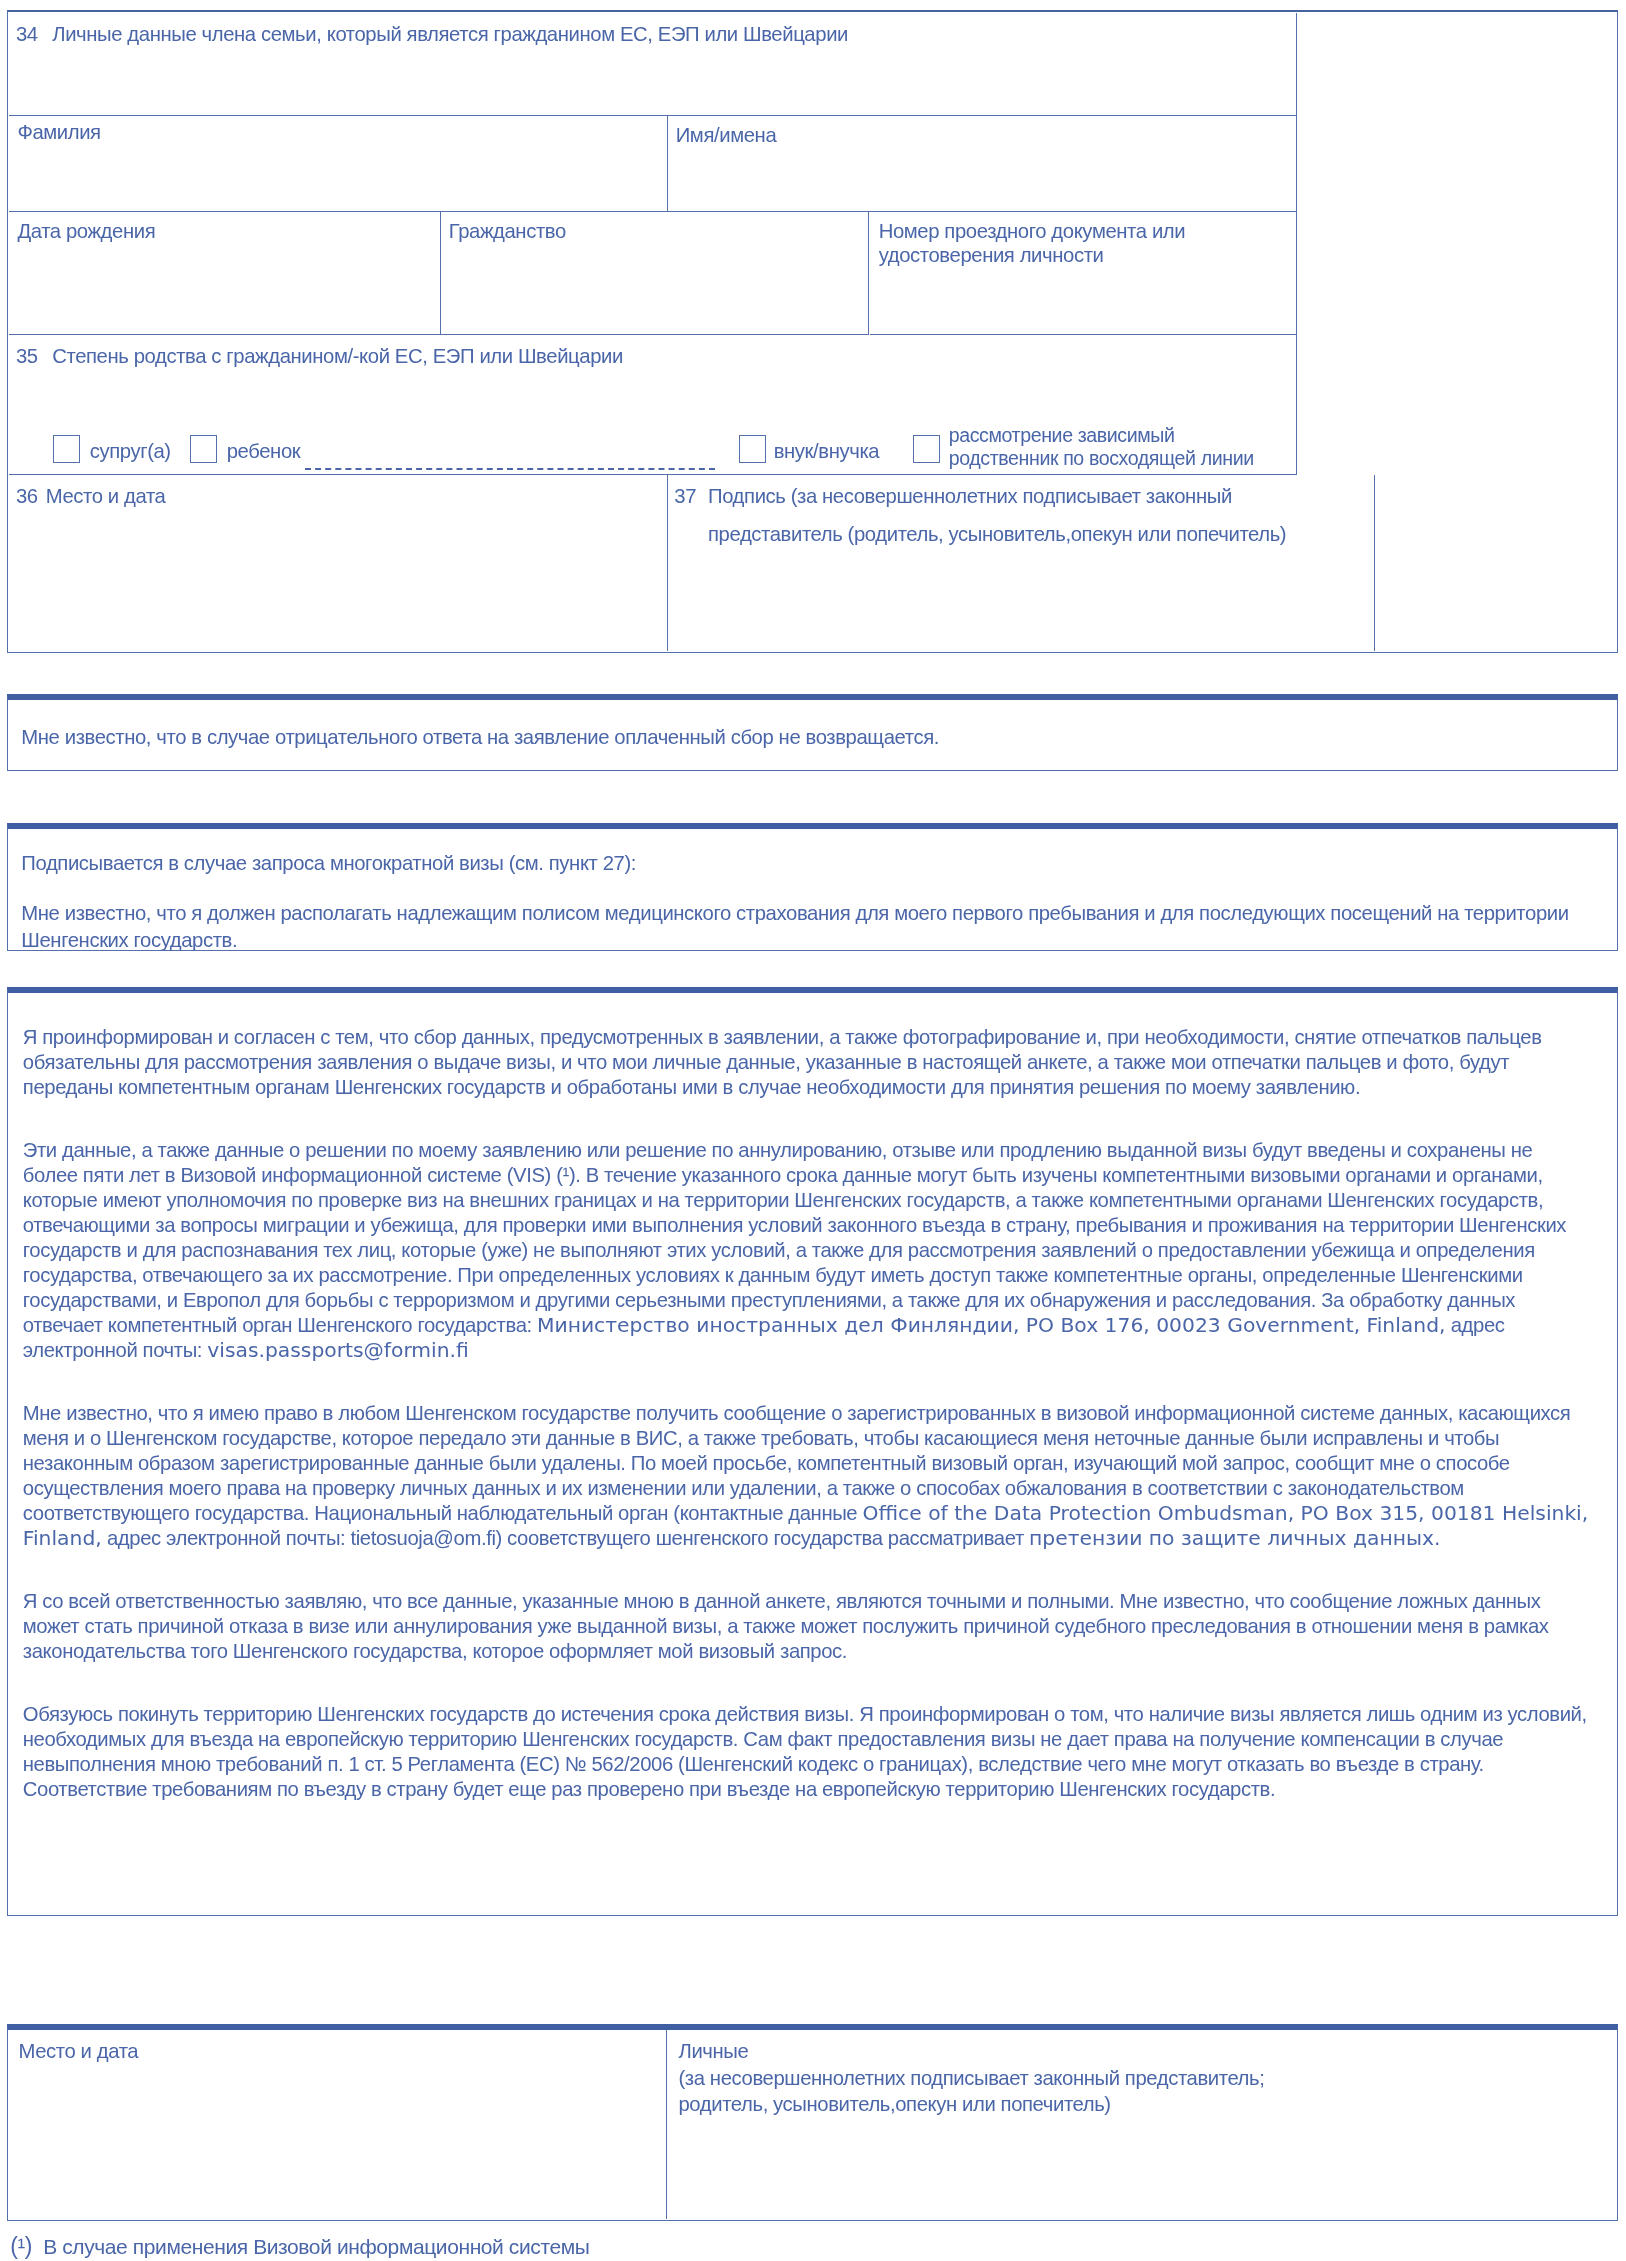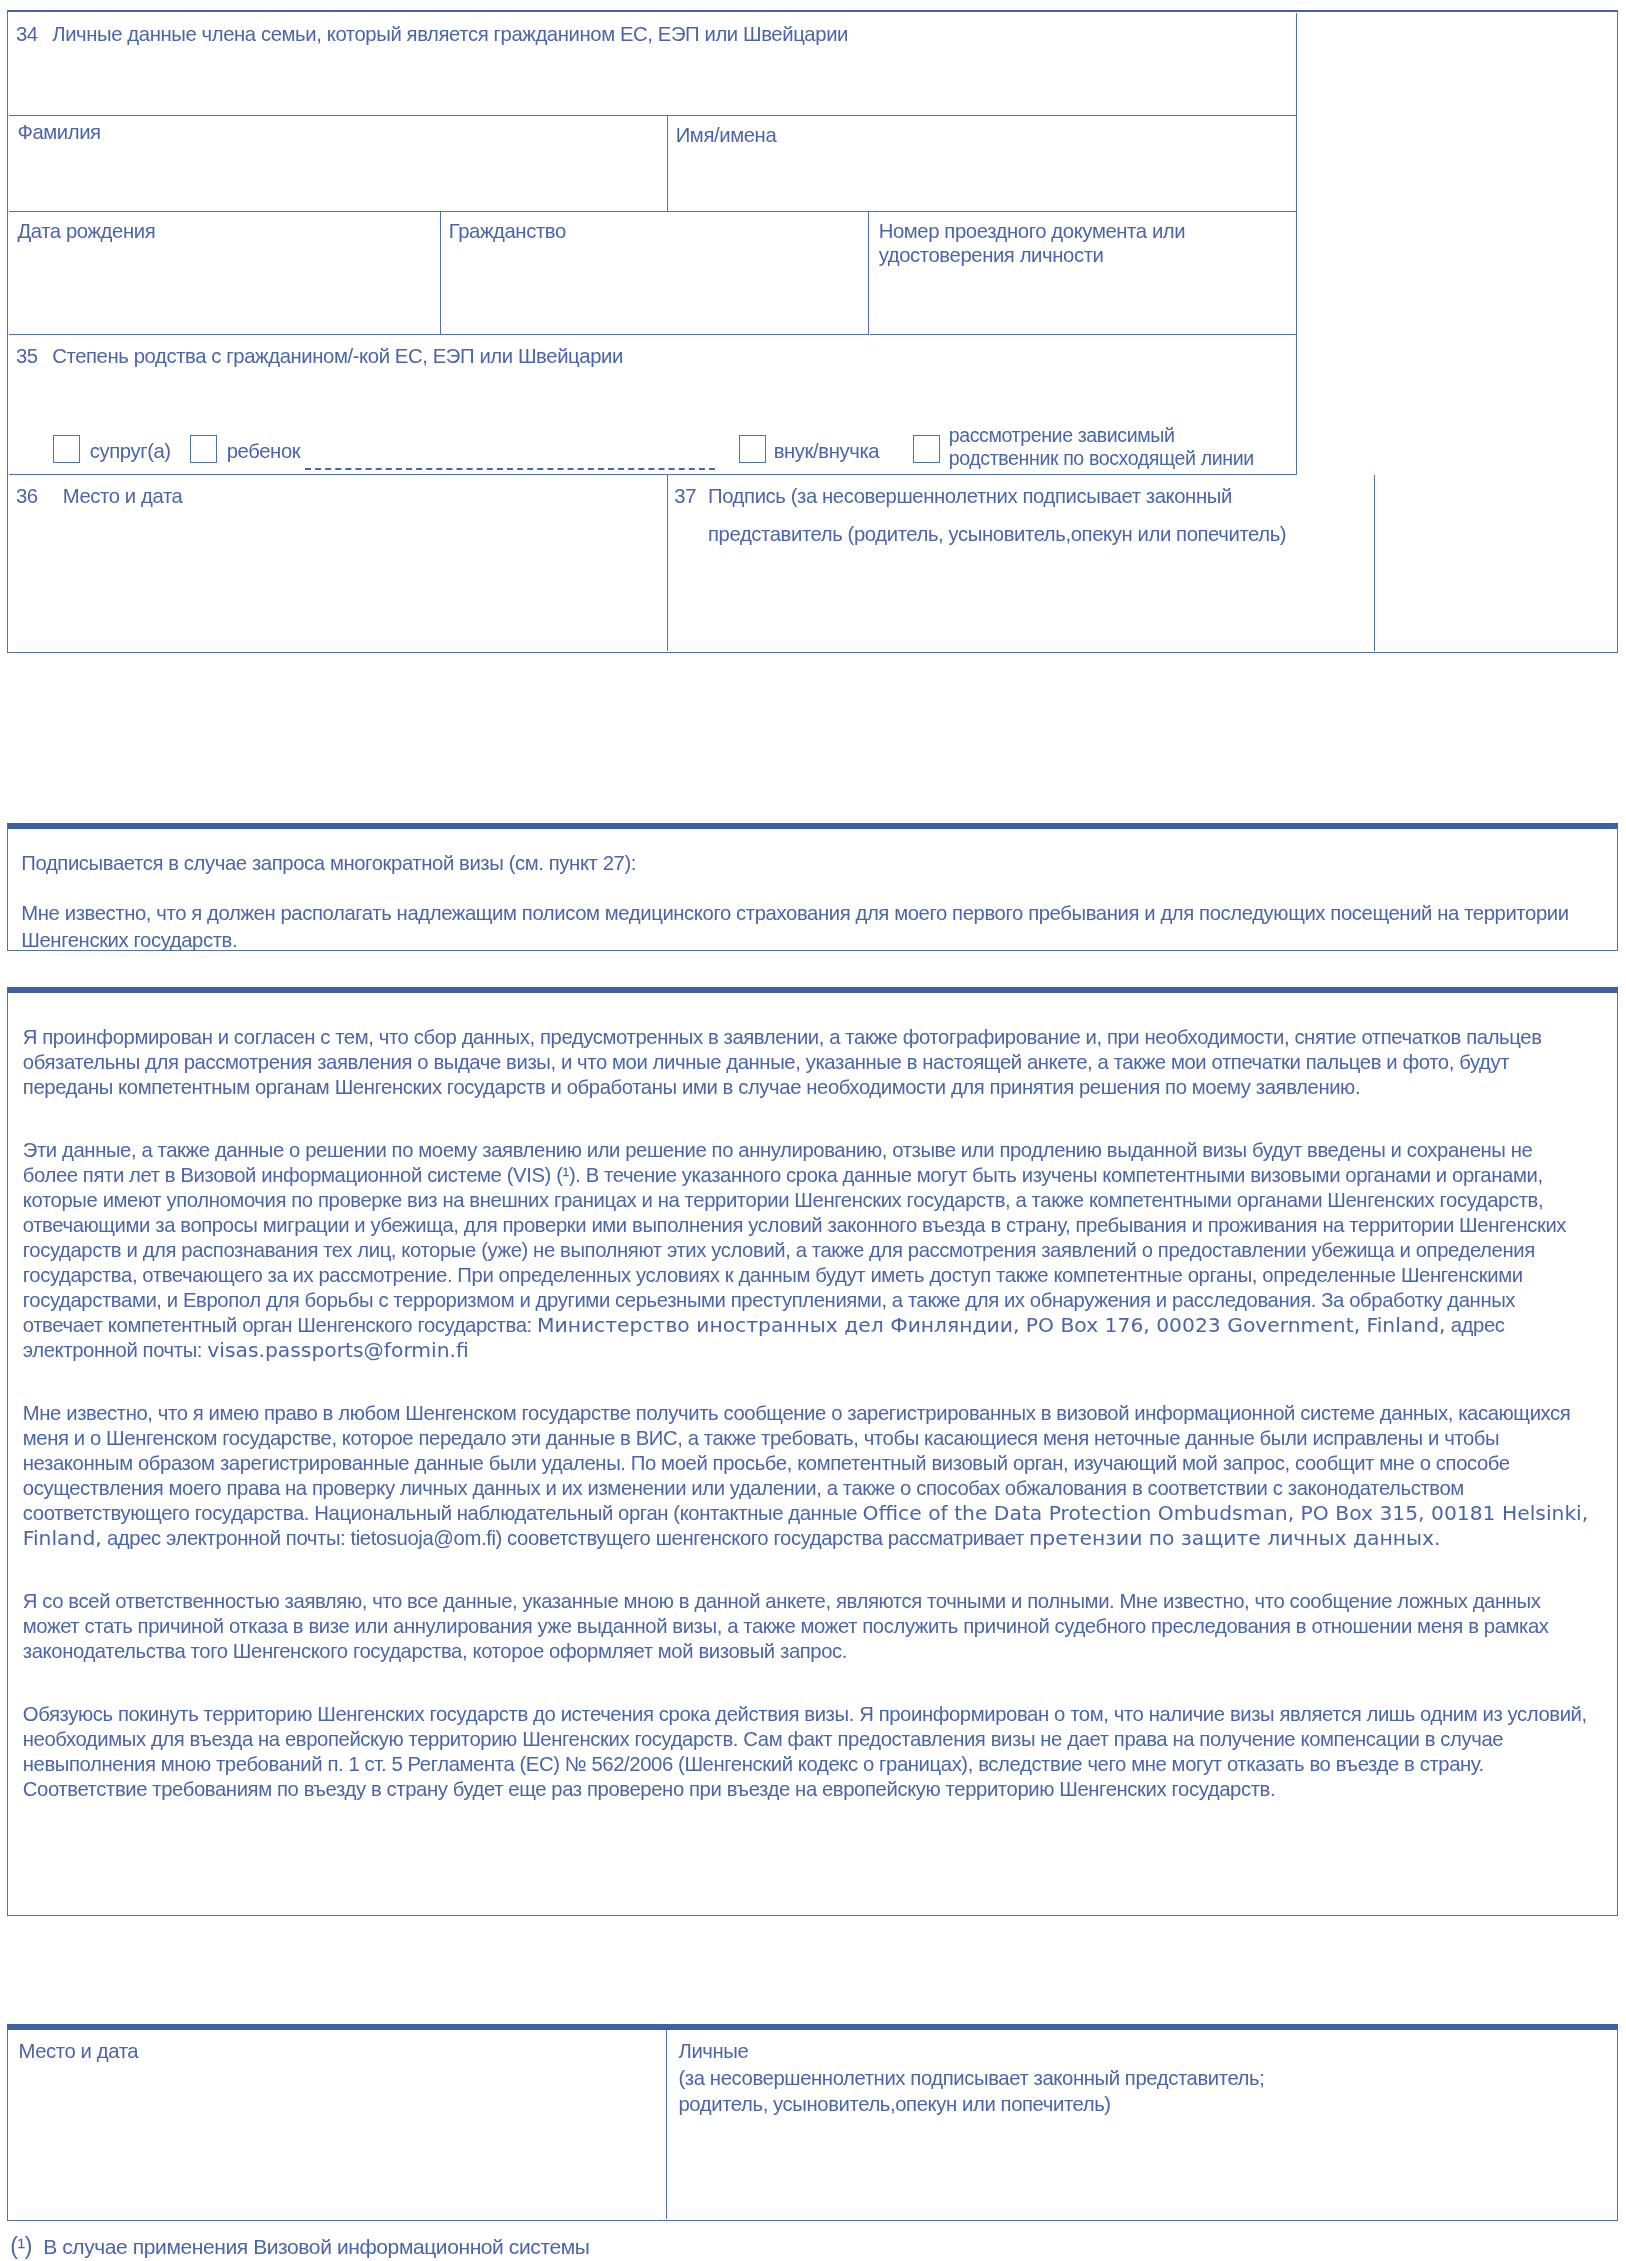--- a/index.html
+++ b/index.html
@@ -90,31 +90,34 @@
     <div class="abs checkbox" style="left:730px;top:100px;"></div>
     <div class="abs lbl" style="left:765px;top:104px;">внук/внучка</div>
 
     <div class="abs checkbox" style="left:904px;top:100px;"></div>
     <div class="abs lbl two-line" style="left:940px;top:89px;font-size:19.6px;line-height:23px;">рассмотрение зависимый
 родственник по восходящей линии</div>
   </div>
 
   <div class="abs cell norb" style="left:8.7px;top:475px;width:659px;height:176px;">
     <div class="lbl" style="position:absolute;left:7.3px;top:9.4px;">
-      <span class="num" style="margin-right:25px;">36</span><span>Место и дата</span>
+      <span class="num" style="margin-right:8px;">36</span><span>Место и дата</span>
     </div>
   </div>
   <div class="abs cell norb" style="left:667px;top:475px;width:708px;height:176px;">
     <div class="lbl" style="position:absolute;left:7.3px;top:9.4px;">37</div>
     <div class="lbl" style="position:absolute;left:41px;top:9.4px;">Подпись (за несовершеннолетних подписывает законный</div>
     <div class="lbl" style="position:absolute;left:41px;top:47px;">представитель (родитель, усыновитель,опекун или попечитель)</div>
   </div>
 
   <div class="abs" style="left:1297px;top:13px;width:318px;height:637px;"></div>
 
+  <div class="abs decl-box" style="left:7.3px;top:694px;width:1611px;height:77px;">
+    <div class="body-text" style="position:absolute;left:13px;top:25px;width:1574px;">Мне известно, что в случае отрицательного ответа на заявление оплаченный сбор не возвращается.</div>
+  </div>
 
   <div class="abs decl-box" style="left:7.3px;top:823px;width:1611px;height:128px;">
     <div class="body-text" style="position:absolute;left:13px;top:22px;width:1574px;">Подписывается в случае запроса многократной визы  (см. пункт 27):</div>
     <div class="body-text" style="position:absolute;left:13px;top:71px;width:1560px;line-height:27px;">Мне известно, что я должен располагать надлежащим полисом медицинского страхования для моего первого пребывания и для последующих посещений на территории Шенгенских государств.</div>
   </div>
 
   <div class="abs decl-box" style="left:7.3px;top:987px;width:1611px;height:929px;">
     <div style="position:absolute;left:14.5px;top:32px;width:1567px;">
       <p class="body-text para"><span>Я проинформирован и согласен с тем, что сбор данных, предусмотренных в заявлении, а также фотографирование и, при необходимости, снятие отпечатков пальцев обязательны для рассмотрения заявления о выдаче визы,  и что мои личные данные, указанные в настоящей анкете, а также мои отпечатки пальцев и фото, будут переданы компетентным органам Шенгенских государств и обработаны ими в случае необходимости для принятия решения по моему заявлению.</span></p>
       <p class="body-text para"><span>Эти данные, а также данные о решении по моему заявлению или решение по аннулированию, отзыве или продлению выданной визы будут введены и сохранены не более пяти лет в Визовой информационной системе (VIS) (¹). В течение указанного срока данные могут быть изучены компетентными визовыми органами и органами, которые имеют уполномочия по проверке виз на внешних границах и на территории Шенгенских государств, а также компетентными органами Шенгенских государств, отвечающими за вопросы миграции и убежища, для проверки ими выполнения условий законного въезда в страну, пребывания и проживания на территории Шенгенских государств и для распознавания тех лиц, которые (уже) не выполняют этих условий, а также для рассмотрения заявлений о предоставлении убежища и определения государства, отвечающего за их рассмотрение. При определенных условиях к данным будут иметь доступ также компетентные органы, определенные Шенгенскими государствами, и Европол для борьбы с терроризмом и другими серьезными преступлениями, а также для их обнаружения и расследования. За обработку данных отвечает компетентный орган Шенгенского государства: </span><span class="alt">Министерство иностранных дел Финляндии, PO Box 176, 00023 Government, Finland,</span><span> адрес электронной почты: </span><span class="alt">visas.passports@formin.fi</span></p>

